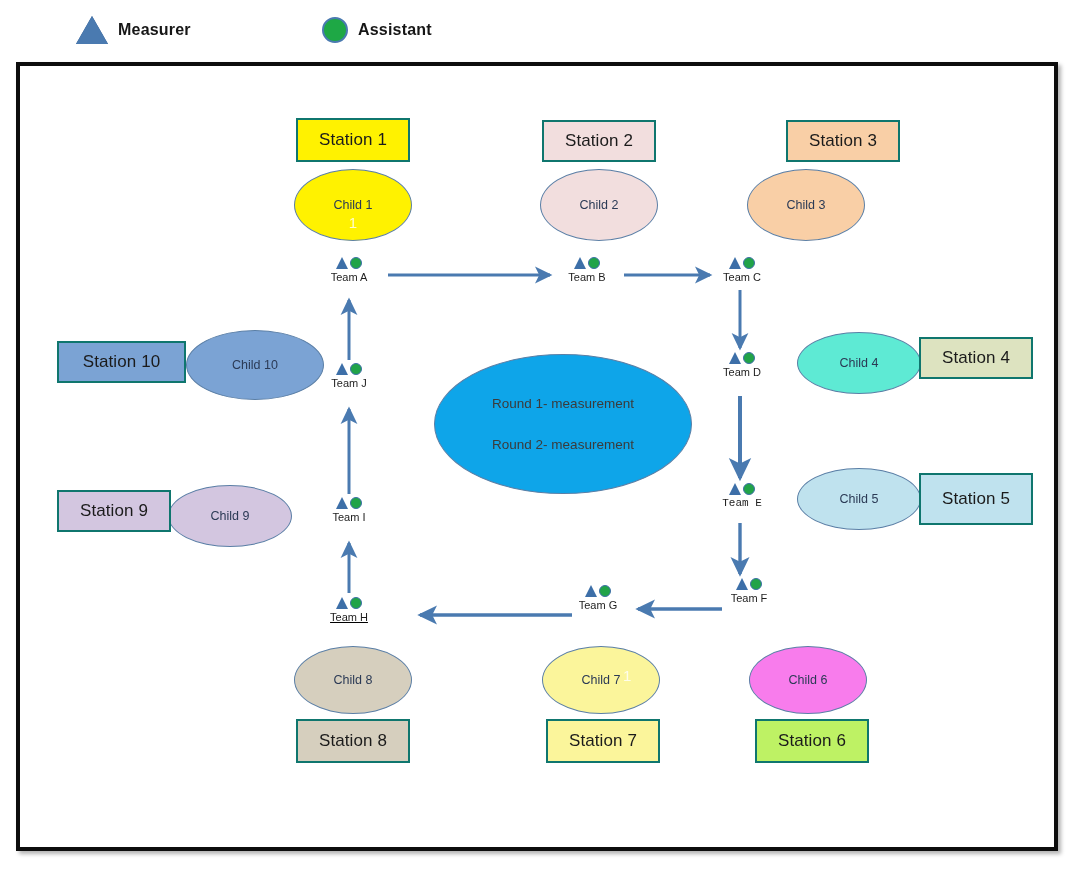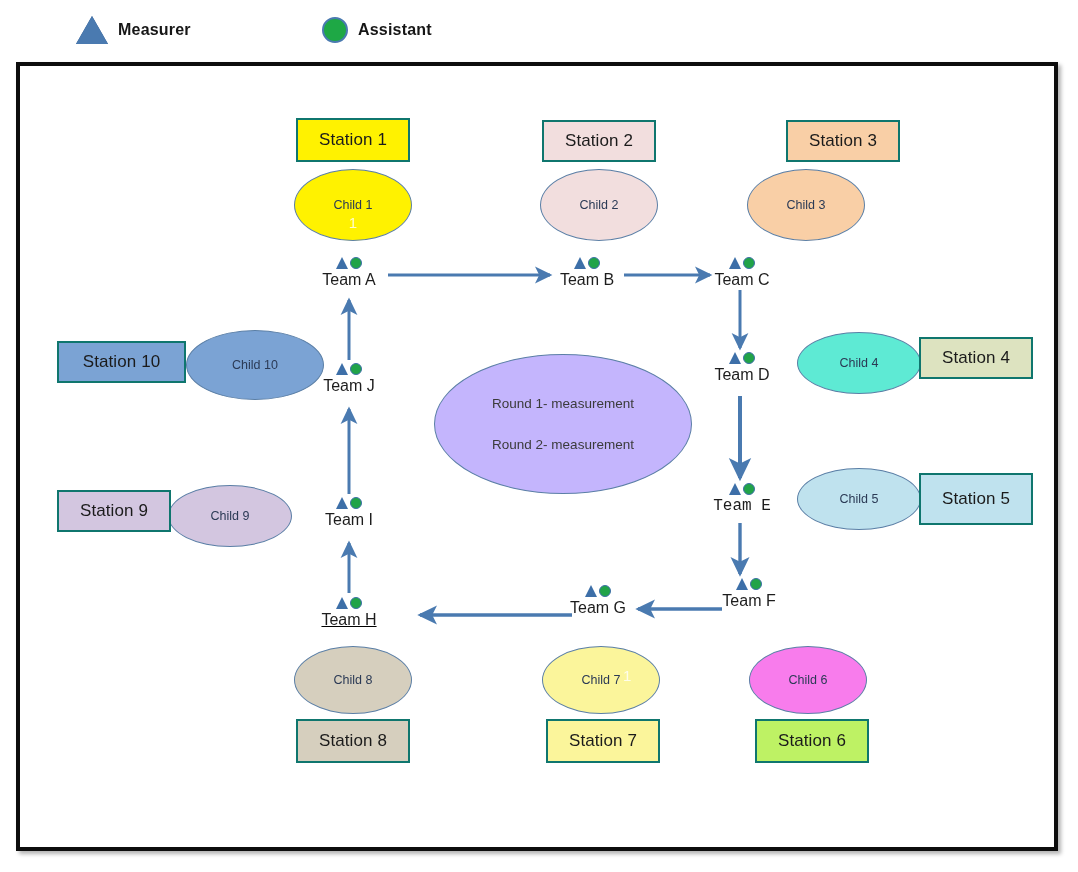--- a/index.html
+++ b/index.html
@@ -89,21 +89,21 @@
     position: absolute;
     color: #ffffff;
     opacity: .8;
     font-size: 15px;
   }
   .center-oval {
     position: absolute;
     box-sizing: border-box;
     border-radius: 50%;
     border: 1.8px solid #5b7fa6;
-    background: #c4b5fd;
+    background: #0ea5e9;
     display: flex;
     flex-direction: column;
     align-items: center;
     justify-content: center;
     gap: 26px;
     z-index: 2;
   }
   .center-oval span {
     font-size: 13.5px;
     color: #3b3b3b;
@@ -132,21 +132,21 @@
     border-bottom: 12px solid #3d6fa8;
   }
   .t-cir {
     width: 12px; height: 12px;
     border-radius: 50%;
     background: #21a348;
     border: 1.6px solid #3d6fa8;
     box-sizing: border-box;
   }
   .team-label {
-    font-size: 16px;
+    font-size: 11px;
     color: #1d1d1d;
     margin-top: 2px;
     white-space: nowrap;
   }
 
   
   .arrow { position: absolute; z-index: 4; }
 </style>
 </head>
 <body>

